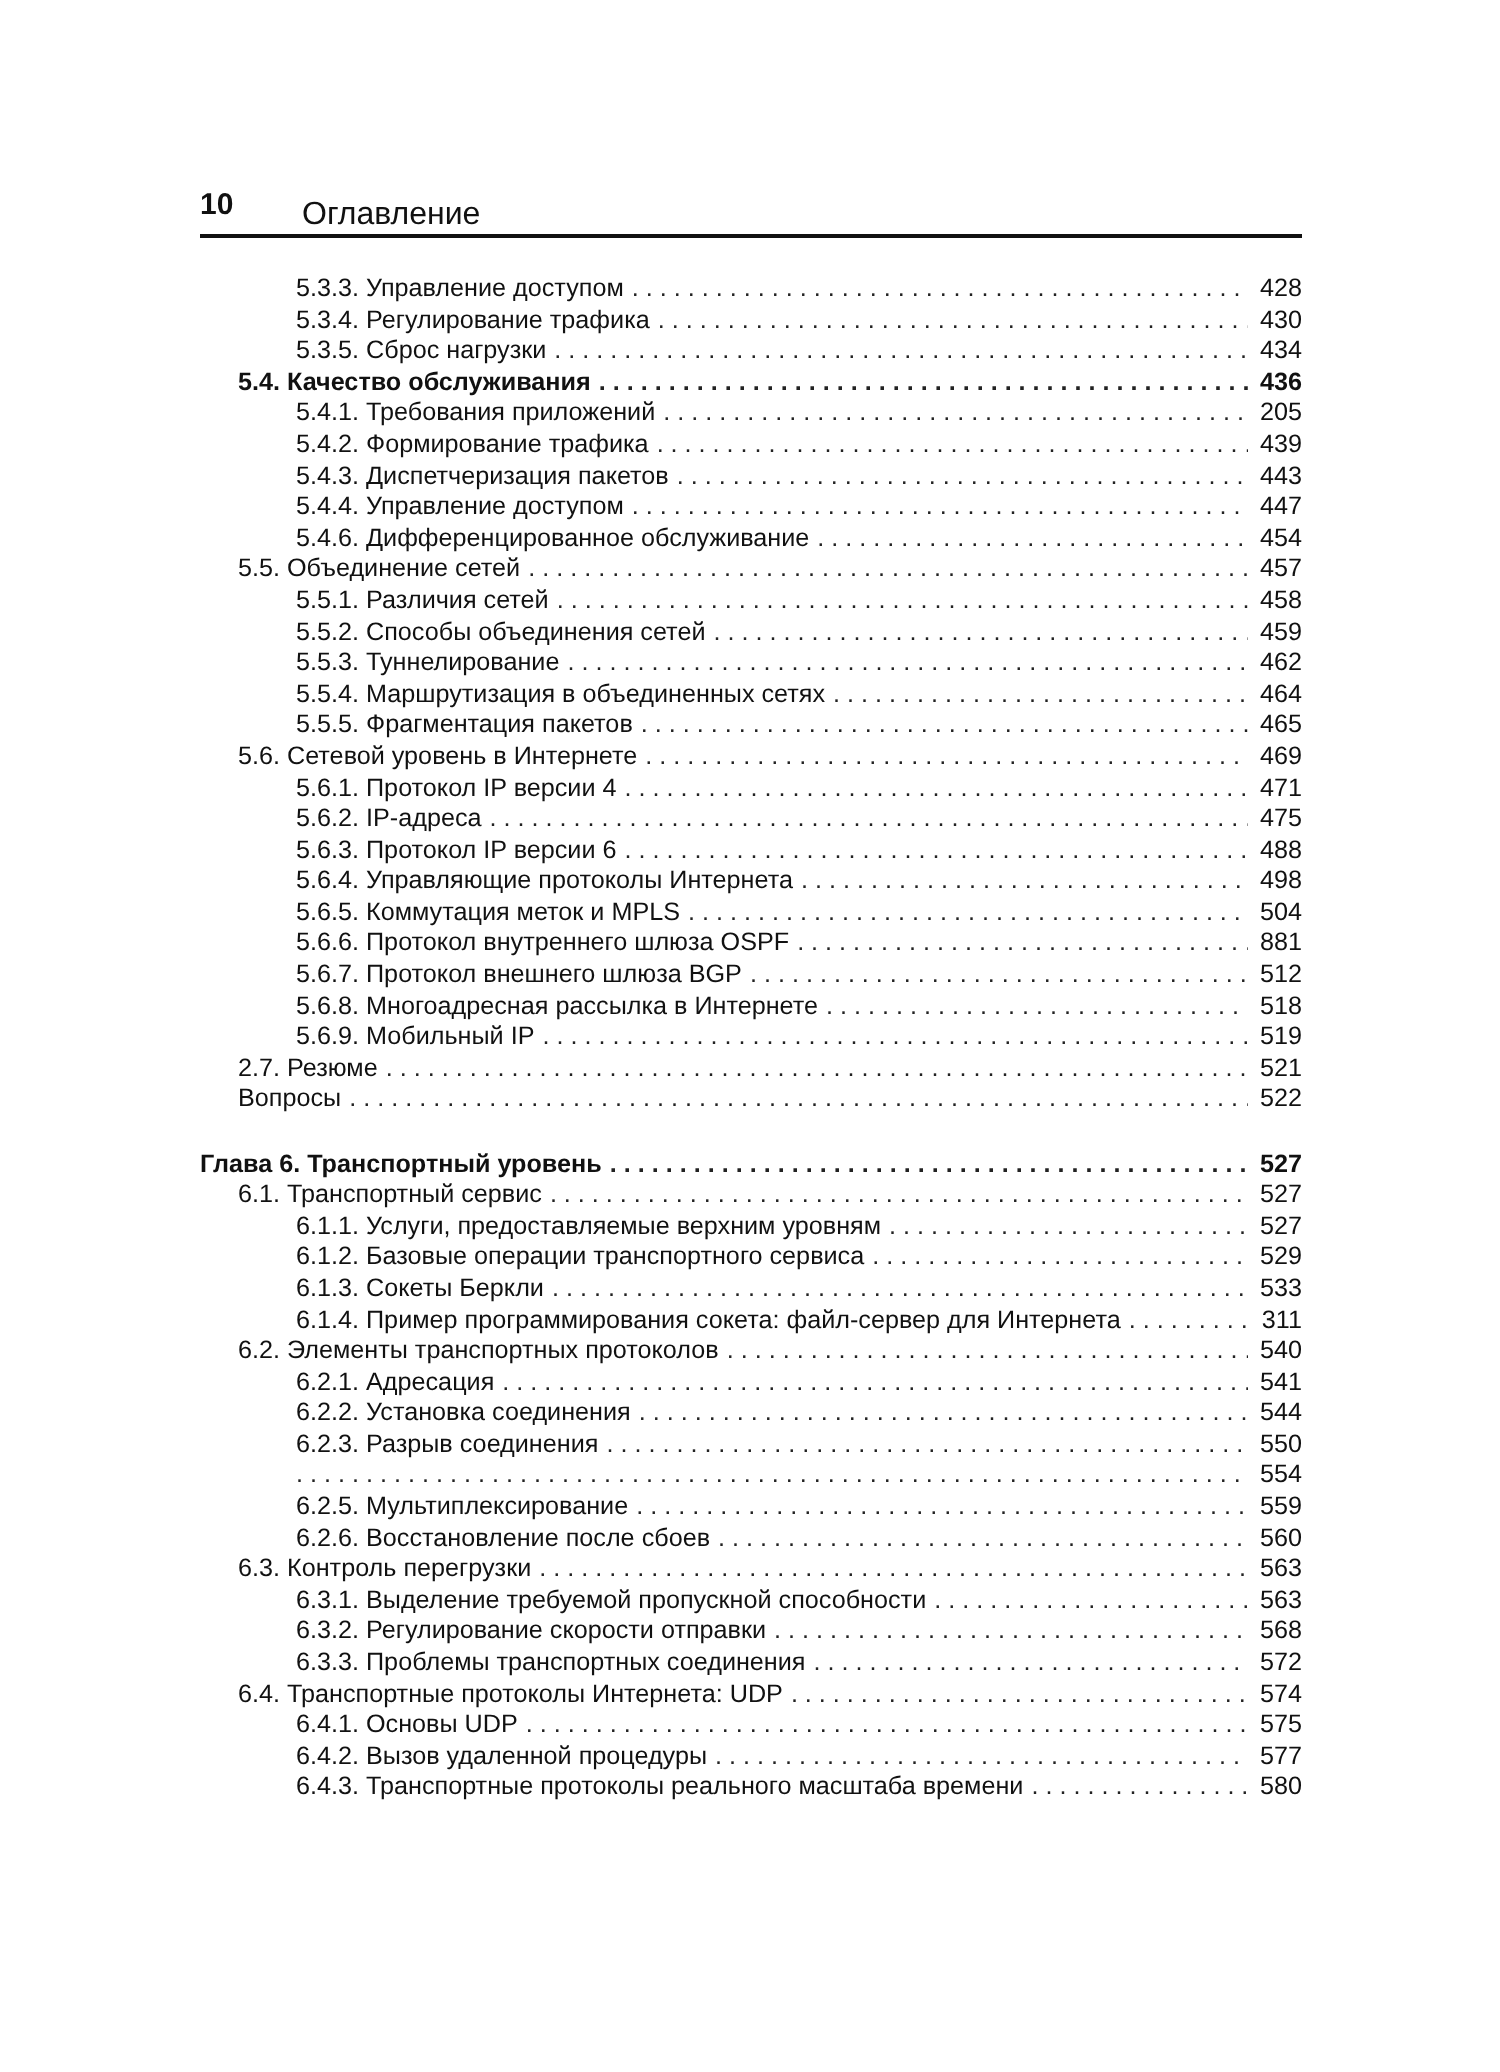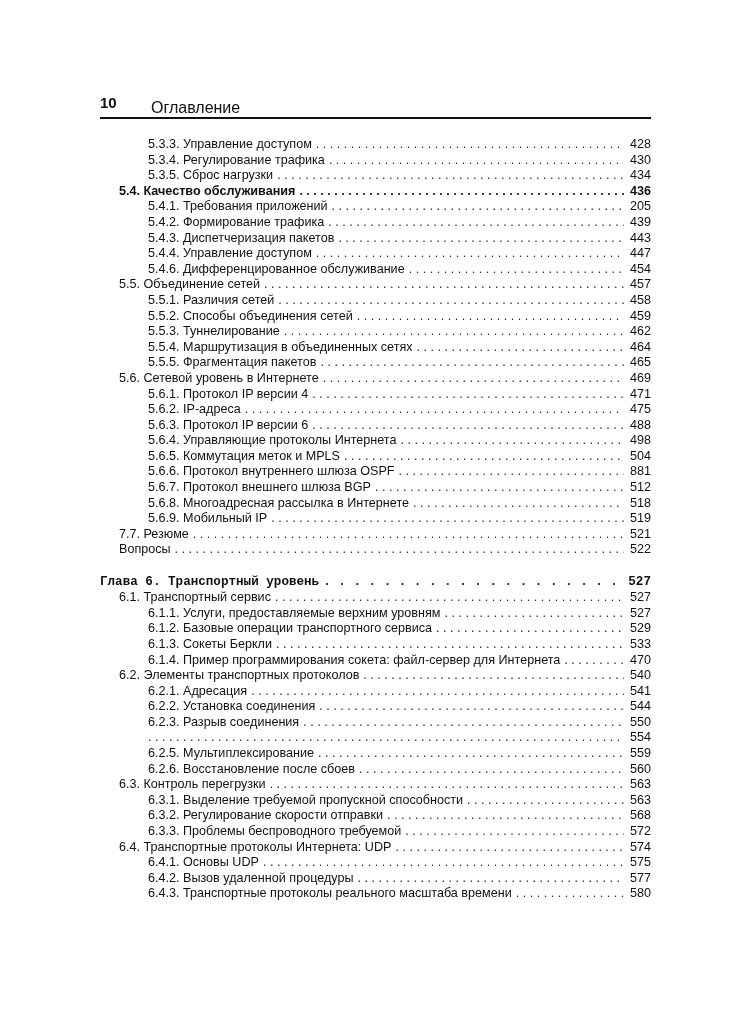--- a/index.html
+++ b/index.html
@@ -5,21 +5,21 @@
   html, body { margin: 0; padding: 0; background: #ffffff; }
   body { width: 750px; height: 1036px; position: relative; overflow: hidden;
          font-family: "Liberation Sans", sans-serif; color: #111; }
   .header { position: absolute; left: 100px; top: 96px; width: 551px; height: 20px; }
   .page-num { position: absolute; left: 0; top: -2px; font-weight: bold; font-size: 15px; letter-spacing: 0px; }
   .running-title { position: absolute; left: 51px; top: 3px; font-size: 16px; }
   .rule { position: absolute; left: 100px; top: 117px; width: 551px; height: 1.5px; background: #111; }
   .toc { position: absolute; left: 100px; top: 137px; width: 551px; }
   .row { position: relative; height: 15.6px; line-height: 15.6px; font-size: 12.6px;
          display: flex; align-items: baseline; white-space: nowrap; overflow: hidden; }
-  .row.l0 { padding-left: 0; font-weight: bold; font-family: Liberation Mono, monospace; }
+  .row.l0 { padding-left: 0; font-weight: bold; }
   .row.l1 { padding-left: 19px; }
   .row.l2 { padding-left: 48px; }
   .row.bold { font-weight: bold; }
   .row .title { flex: 0 0 auto; padding-right: 4px; }
   .row .dots { flex: 1 1 auto; overflow: hidden; letter-spacing: 3.2px; color: #222; }
   .row .dots::before { content: ". . . . . . . . . . . . . . . . . . . . . . . . . . . . . . . . . . . . . . . . . . . . . . . . . . . . . . . . . . . . . . . . . . . . . . . . . . . . . . . . . . . . . . . . . . . . . . ."; letter-spacing: 0; word-spacing: 0px; }
   .row .page { flex: 0 0 auto; padding-left: 5px; text-align: right; min-width: 22px; }
   .gap { height: 16.5px; }
 </style>
 </head>
@@ -152,21 +152,21 @@
         <span class="title">5.6.8. Многоадресная рассылка в Интернете</span>
         <span class="dots"></span>
         <span class="page">518</span>
       </div>
       <div class="row l2">
         <span class="title">5.6.9. Мобильный IP</span>
         <span class="dots"></span>
         <span class="page">519</span>
       </div>
       <div class="row l1">
-        <span class="title">7.7. Резюме</span>
+        <span class="title">2.7. Резюме</span>
         <span class="dots"></span>
         <span class="page">521</span>
       </div>
       <div class="row l1">
         <span class="title">Вопросы</span>
         <span class="dots"></span>
         <span class="page">522</span>
       </div>
     </div>
   <div class="gap"></div>
@@ -192,21 +192,21 @@
         <span class="page">529</span>
       </div>
       <div class="row l2">
         <span class="title">6.1.3. Сокеты Беркли</span>
         <span class="dots"></span>
         <span class="page">533</span>
       </div>
       <div class="row l2">
         <span class="title">6.1.4. Пример программирования сокета: файл-сервер для Интернета</span>
         <span class="dots"></span>
-        <span class="page">470</span>
+        <span class="page">311</span>
       </div>
       <div class="row l1">
         <span class="title">6.2. Элементы транспортных протоколов</span>
         <span class="dots"></span>
         <span class="page">540</span>
       </div>
       <div class="row l2">
         <span class="title">6.2.1. Адресация</span>
         <span class="dots"></span>
         <span class="page">541</span>
@@ -244,21 +244,21 @@
         <span class="title">6.3.1. Выделение требуемой пропускной способности</span>
         <span class="dots"></span>
         <span class="page">563</span>
       </div>
       <div class="row l2">
         <span class="title">6.3.2. Регулирование скорости отправки</span>
         <span class="dots"></span>
         <span class="page">568</span>
       </div>
       <div class="row l2">
-        <span class="title">6.3.3. Проблемы беспроводного требуемой</span>
+        <span class="title">6.3.3. Проблемы транспортных соединения</span>
         <span class="dots"></span>
         <span class="page">572</span>
       </div>
       <div class="row l1">
         <span class="title">6.4. Транспортные протоколы Интернета: UDP</span>
         <span class="dots"></span>
         <span class="page">574</span>
       </div>
       <div class="row l2">
         <span class="title">6.4.1. Основы UDP</span>

